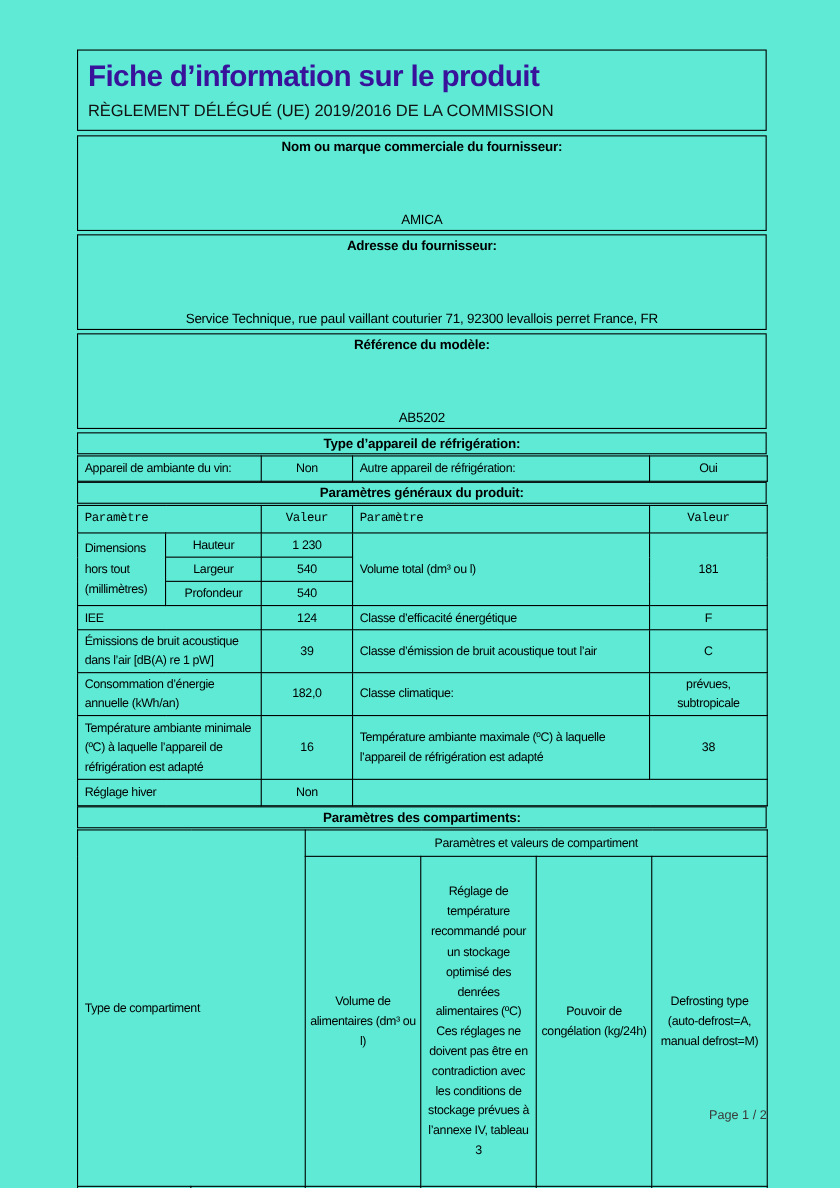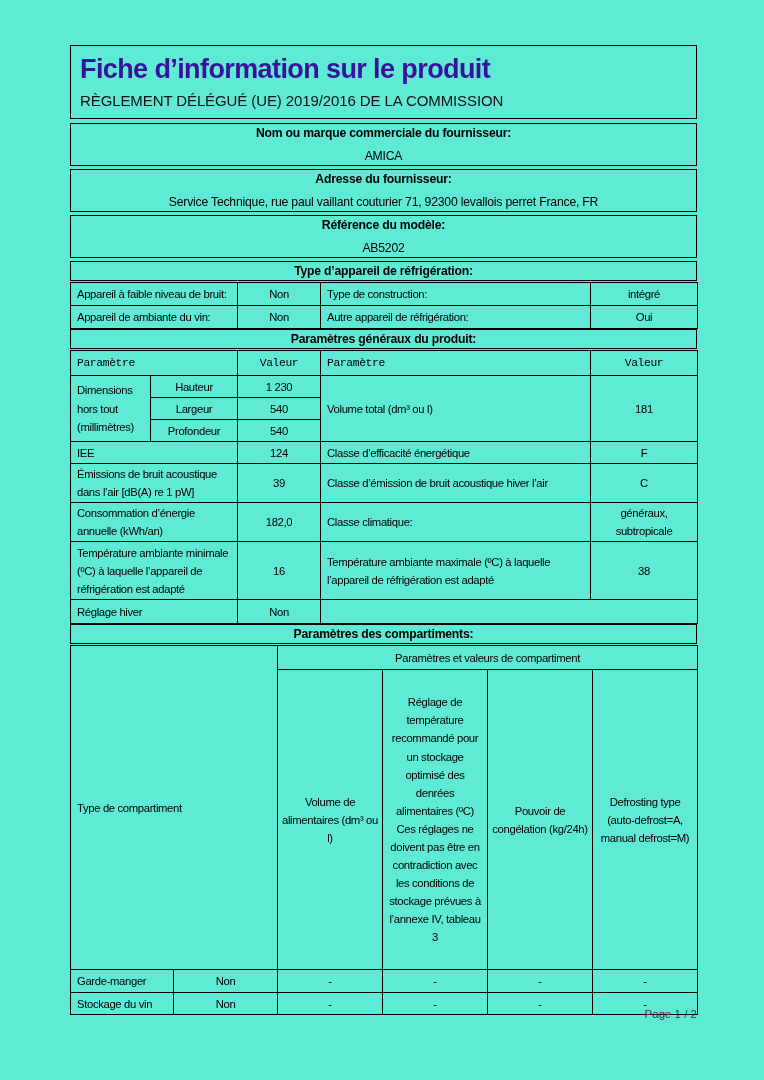--- a/index.html
+++ b/index.html
@@ -14,21 +14,21 @@
     border:1.5px solid #000; box-sizing:border-box;
     padding:2px 8px; margin-bottom:3px;
     font-size:12.2px; letter-spacing:-0.2px;
   }
   .title-box { padding:8px 10px 9px 9px; margin-bottom:4px; }
   .title { font-size:27px; font-weight:bold; color:#38129a; letter-spacing:-0.6px; line-height:1.15; }
   .subtitle { font-size:15px; margin-top:7px; letter-spacing:-0.1px; color:#111; }
 
   .label-box { display:flex; align-items:center; gap:9px; min-height:19px;flex-direction:column; }
   .lbl { font-weight:bold; white-space:nowrap; }
-  .val { white-space:nowrap; }
+  .val { white-space:nowrap;margin-top:44px; }
   .sec { margin-bottom:0; margin-top:0; }
 
   table.tbl {
     border-collapse:collapse; table-layout:fixed; width:627px;
     margin:0 0 0 0;
   }
   table.tbl td {
     border:1.5px solid #000; box-sizing:border-box;
     font-size:11.3px; letter-spacing:-0.35px; line-height:1.6;
     vertical-align:middle; overflow:hidden;
@@ -82,26 +82,20 @@
     </div>
 
     <table class="tbl mb1">
       <colgroup>
           <col style="width:167px">
           <col style="width:83px">
           <col style="width:270px">
           <col style="width:107px">
         </colgroup>
       <tbody>
-        <tr class="h23">
-          <td class="l">Appareil à faible niveau de bruit:</td>
-          <td class="c">Non</td>
-          <td class="l">Type de construction:</td>
-          <td class="c">intégré</td>
-        </tr>
         <tr class="h23">
           <td class="l">Appareil de ambiante du vin:</td>
           <td class="c">Non</td>
           <td class="l">Autre appareil de réfrigération:</td>
           <td class="c">Oui</td>
         </tr>
       </tbody>
     </table>
 
     <div class="box label-box sec mb1">
@@ -140,28 +134,28 @@
         </tr>
         <tr class="h22">
           <td class="l" colspan="2">IEE</td>
           <td class="c">124</td>
           <td class="l">Classe d’efficacité énergétique</td>
           <td class="c">F</td>
         </tr>
         <tr class="h39">
           <td class="l" colspan="2">Émissions de bruit acoustique dans l’air [dB(A) re 1 pW]</td>
           <td class="c">39</td>
-          <td class="l">Classe d’émission de bruit acoustique hiver l’air</td>
+          <td class="l">Classe d’émission de bruit acoustique tout l’air</td>
           <td class="c">C</td>
         </tr>
         <tr class="h39">
           <td class="l" colspan="2">Consommation d’énergie annuelle (kWh/an)</td>
           <td class="c">182,0</td>
           <td class="l">Classe climatique:</td>
-          <td class="c">généraux, subtropicale</td>
+          <td class="c">prévues, subtropicale</td>
         </tr>
         <tr class="h58">
           <td class="l" colspan="2">Température ambiante minimale (ºC) à laquelle l’appareil de réfrigération est adapté</td>
           <td class="c">16</td>
           <td class="l">Température ambiante maximale (ºC) à laquelle l’appareil de réfrigération est adapté</td>
           <td class="c">38</td>
         </tr>
         <tr class="h24">
           <td class="l" colspan="2">Réglage hiver</td>
           <td class="c">Non</td>

